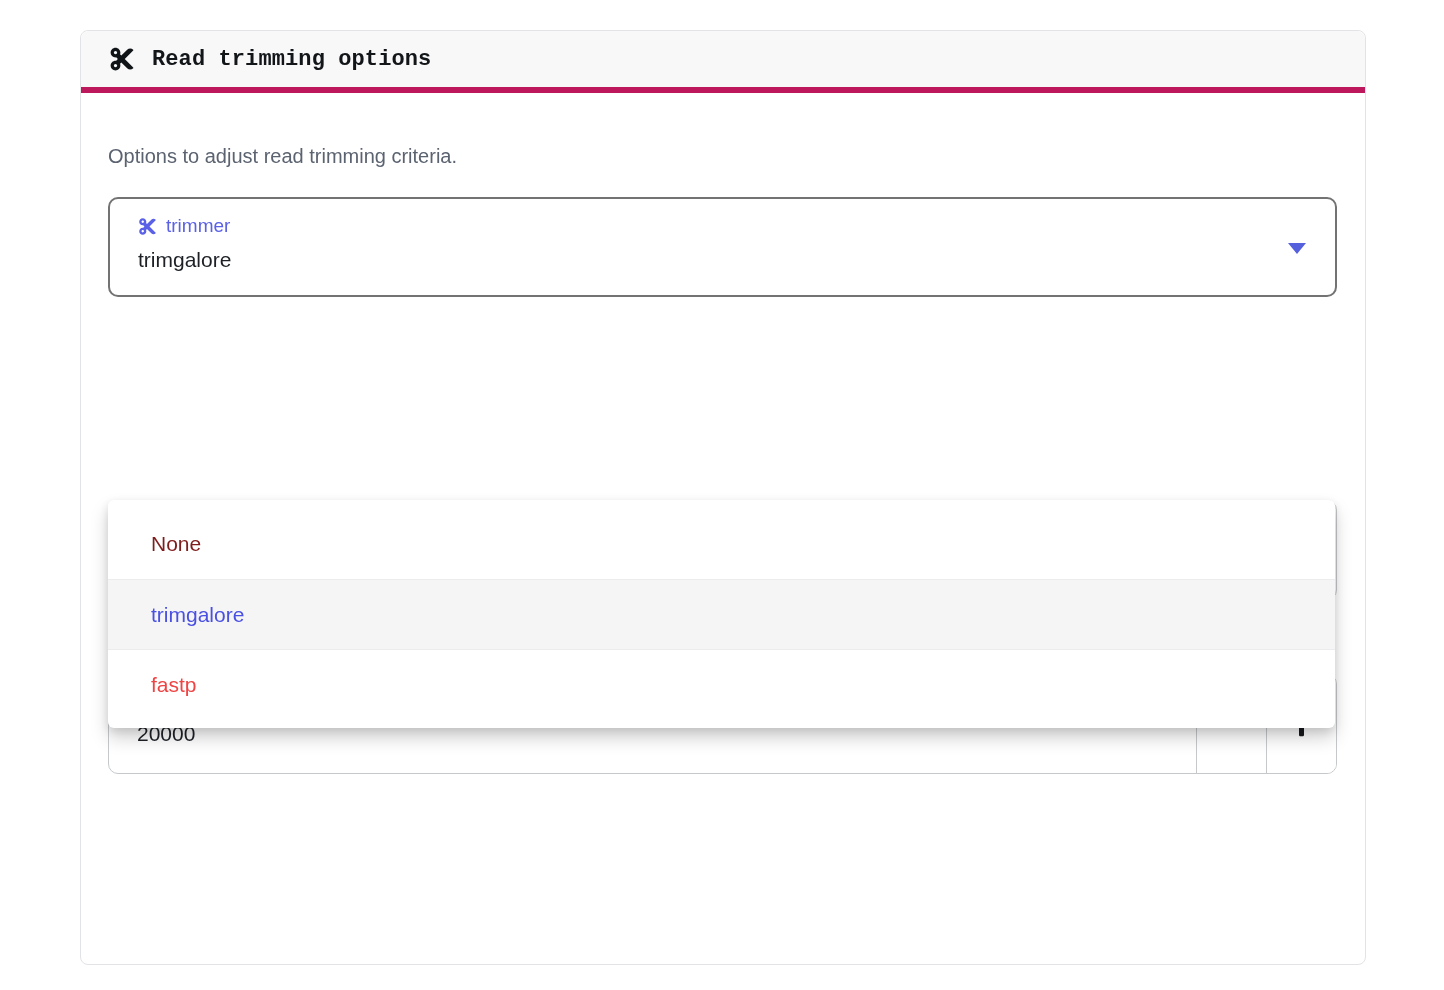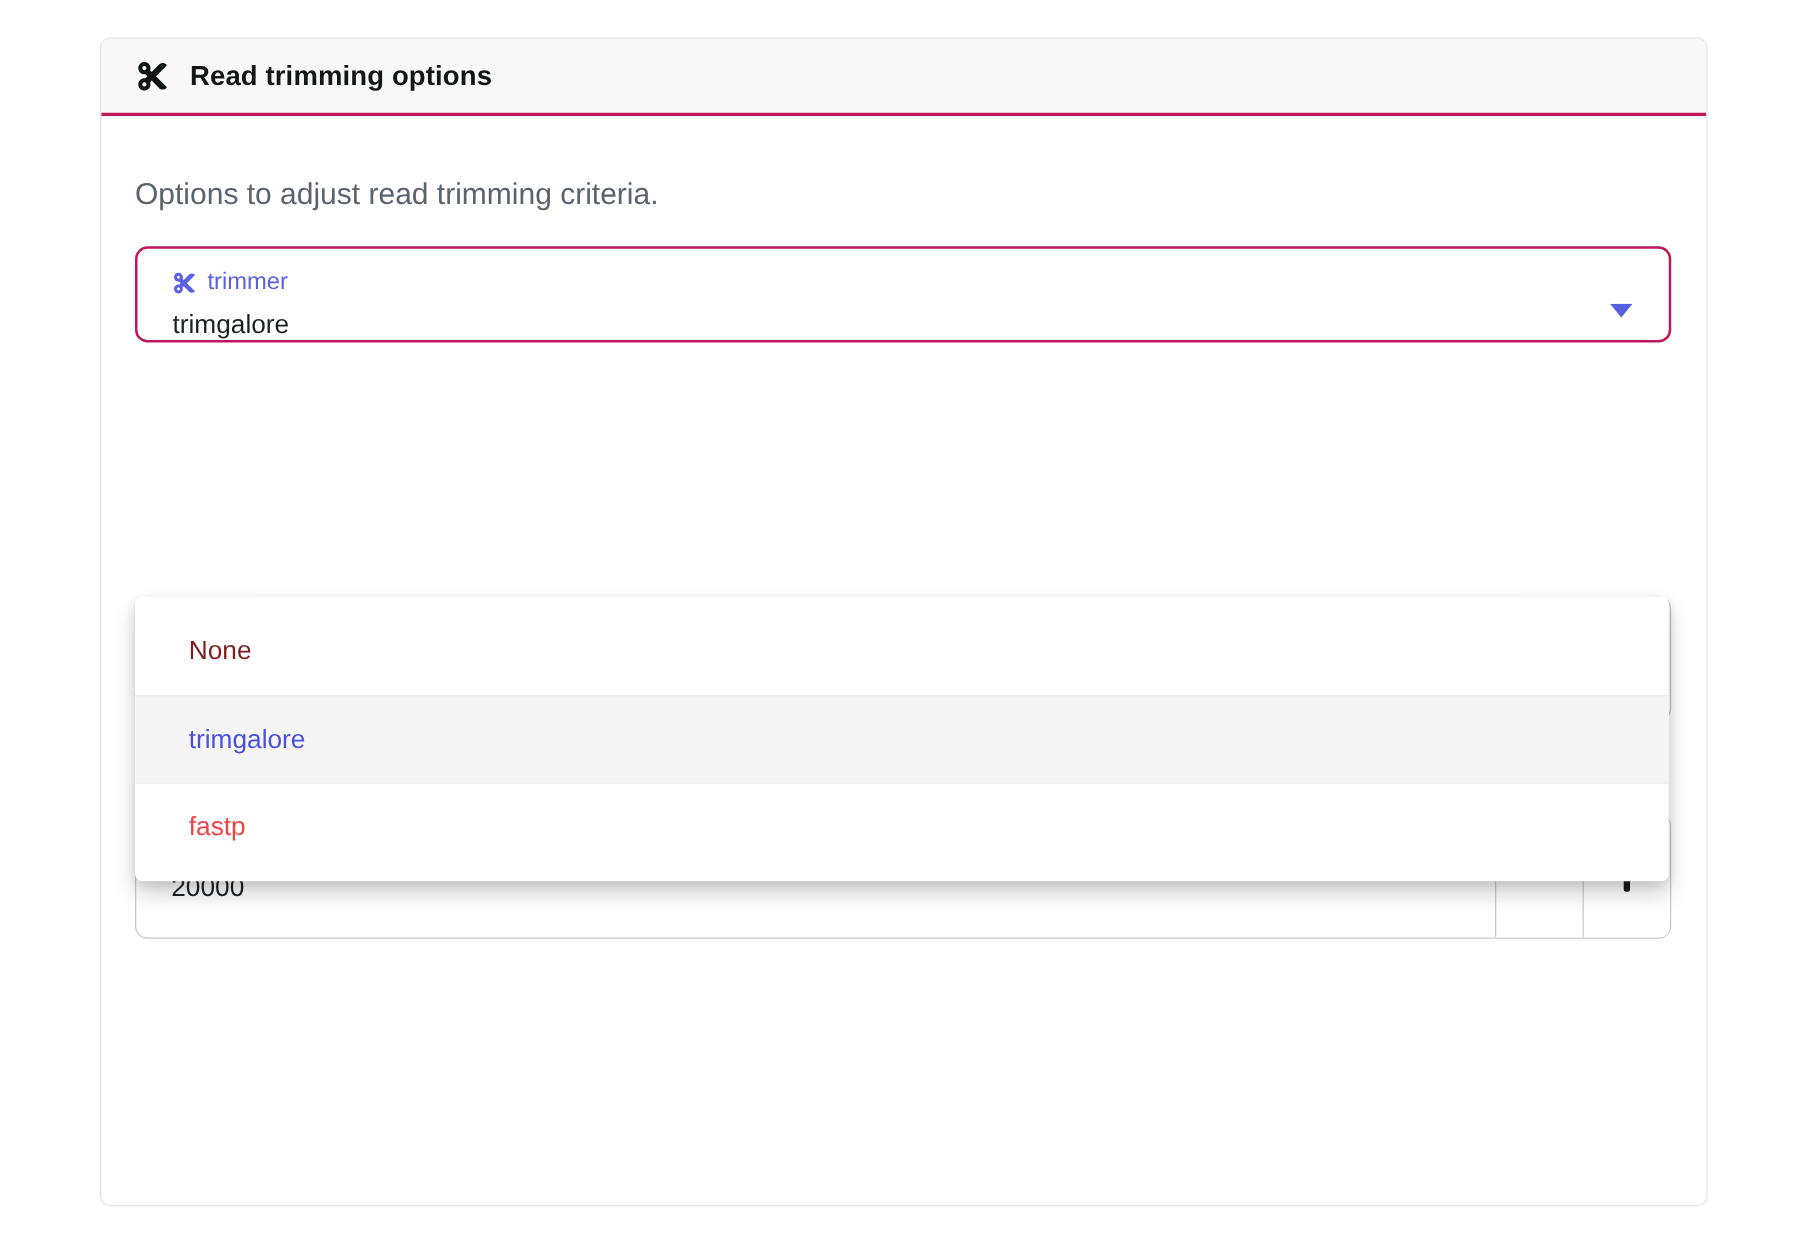--- a/index.html
+++ b/index.html
@@ -15,40 +15,41 @@
     width: 1286px; height: 935px;
     background: #ffffff;
     border: 1px solid #e2e3e6;
     border-radius: 8px;
   }
   .card-header {
     height: 62px;
     display: flex; align-items: center; gap: 17px;
     padding: 0 28px;
     background: #f8f8f9;
-    border-bottom: 3px solid #be185d;
+    border-bottom: 6px solid #be185d;
     border-radius: 8px 8px 0 0;
+    font-family: Liberation Mono, monospace;
   }
   .card-title { font-size: 22px; font-weight: 600; color: #131619; letter-spacing: .1px; }
   .icon { display: inline-flex; align-items: center; justify-content: center; flex: none; }
   .icon svg { display: block; }
 
   .card-body { padding: 0 28px 0 27px; }
 
   .desc {
     margin-top: 48px;
-    font-size: 24px; line-height: 30px; color: #5b6370;
+    font-size: 20px; line-height: 30px; color: #5b6370;
   }
 
   
   .select-field {
     position: relative;
     margin-top: 26px;
-    height: 77px;
-    border: 2px solid #be185d;
+    height: 100px;
+    border: 2px solid #737373;
     border-radius: 10px;
     background: #fff;
     padding: 14px 26px 0 28px;
     cursor: pointer;
   }
   .field-label {
     display: flex; align-items: center; gap: 9px;
     font-size: 19px; line-height: 26px;
   }
   .label-accent { color: #5a61e6; }

